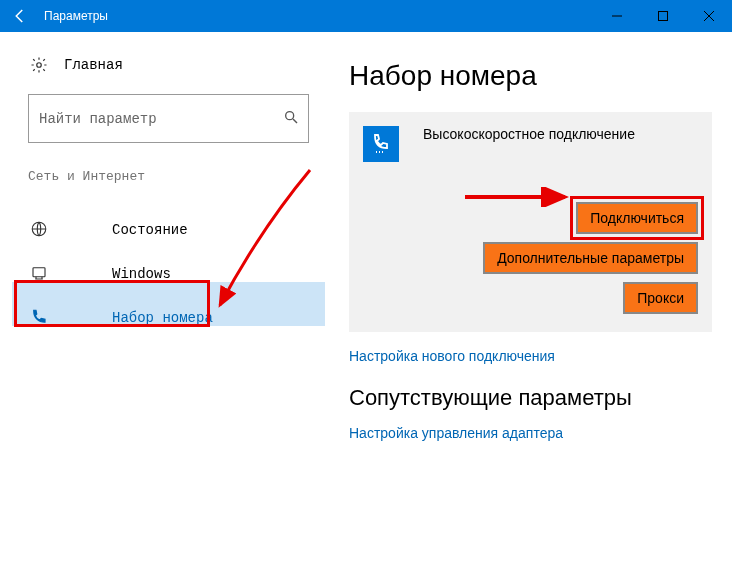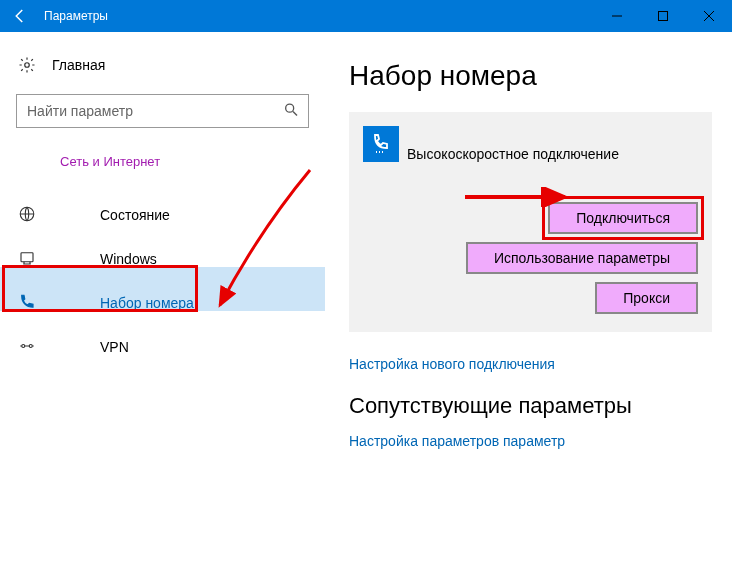--- a/index.html
+++ b/index.html
@@ -4,46 +4,46 @@
 <style>
   * { box-sizing: border-box; margin: 0; padding: 0; }
   body { font-family: "Segoe UI", Tahoma, sans-serif; font-size: 14px; color: #000; background: #fff; width: 732px; height: 574px; overflow: hidden; }
   .titlebar { height: 32px; background: #0078d7; display: flex; align-items: center; color: #fff; position: relative; text-align: right; }
   .titlebar .back { width: 40px; display: flex; align-items: center; justify-content: center; cursor: pointer; height: 100%; }
   .titlebar .title { font-size: 12px; padding-left: 4px; }
   .titlebar .winbtns { position: absolute; right: 0; top: 0; height: 100%; display: flex; }
   .titlebar .winbtn { width: 46px; display: flex; align-items: center; justify-content: center; color: #000; font-size: 11px; cursor: pointer; }
 
   .content { display: flex; height: calc(100% - 32px); }
-  .sidebar { width: 325px; padding: 16px 0 0 0; }
+  .sidebar { width: 325px; padding: 16px 0 0 12px; font-family: Liberation Mono, monospace; }
   .sidebar .home { display: flex; align-items: center; padding: 8px 16px; cursor: pointer; }
   .sidebar .home .icon { width: 22px; display: flex; justify-content: center; margin-right: 14px; }
   .sidebar .search { margin: 12px 16px 20px 16px; position: relative; }
-  .sidebar .search input { width: 100%; height: 34px; border: 1px solid #999; padding: 0 34px 0 10px; font-size: 14px; font-family: inherit; background: #fff; }
+  .sidebar .search input { width: 100%; height: 49px; border: 1px solid #999; padding: 0 34px 0 10px; font-size: 14px; font-family: inherit; background: #fff; }
   .sidebar .search input::placeholder { color: #666; }
   .sidebar .search .sicon { position: absolute; right: 10px; top: 50%; transform: translateY(-50%); }
-  .sidebar .section { color: #a21caf; font-size: 13px; padding: 6px 16px 10px 16px; margin-left: 44px; }
+  .sidebar .section { color: #737373; font-size: 13px; padding: 6px 16px 10px 16px; }
   .sidebar .item { display: flex; align-items: flex-end; height: 44px; padding: 0 16px; cursor: pointer; position: relative; gap: 48px; }
   .sidebar .item.selected { background: #cce4f7; color: #0066b4; }
   .sidebar .item .icon { width: 22px; display: flex; justify-content: center; margin-right: 14px; }
   .sidebar .item.selected .icon svg { stroke: #0066b4; fill: #0066b4; }
   .sidebar .item .label {}
   .redbox1 { position: absolute; left: 2px; top: -2px; width: 196px; height: 47px; border: 3px solid #e60000; pointer-events: none; }
 
   .main { flex: 1; padding: 28px 20px 0 24px; }
   .main h1 { font-size: 28px; font-weight: 400; margin-bottom: 20px; }
   .conncard { background: #f1f1f1; padding: 14px 14px 18px 14px; position: relative; }
-  .conncard .row1 { display: flex; align-items: flex-end; gap: 8px; }
+  .conncard .row1 { display: flex; align-items: flex-start; gap: 24px; }
   .connicon { width: 36px; height: 36px; background: #0078d7; display: flex; align-items: center; justify-content: center; }
   .connname { font-size: 14px; }
   .btnstack { margin-top: 40px; display: flex; flex-direction: column; align-items: flex-end; gap: 8px; }
-  .btn { background: #f0abfc; border: 2px solid #888; padding: 6px 26px; font-size: 14px; font-family: inherit; cursor: pointer; }
+  .btn { background: #f97316; border: 2px solid #888; padding: 6px 12px; font-size: 14px; font-family: inherit; cursor: pointer; }
   .btn.primary { position: relative; }
   .redbox2 { position: absolute; left: -6px; top: -6px; right: -6px; bottom: -6px; border: 3px solid #e60000; pointer-events: none; }
-  .link { color: #0066b4; display: inline-block; margin-top: 24px; cursor: pointer; }
+  .link { color: #0066b4; display: inline-block; margin-top: 16px; cursor: pointer; }
   .main h2 { font-size: 22px; font-weight: 400; margin-top: 21px; margin-bottom: 14px; }
   .linklist .link { display: block; margin-top: 14px; }
 
   
   .arrow { position: absolute; pointer-events: none; }
 </style>
 </head>
 <body>
 
 <div class="titlebar">
@@ -119,30 +119,20 @@
     <div class="item selected">
       <div class="redbox1"></div>
       <span class="icon">
         <svg width="18" height="18" viewBox="0 0 24 24" fill="none" stroke="#0066b4" stroke-width="1.6">
             <path d="M5 4c0 9 6 15 15 15v-4l-5-1-2 2c-3-1-5-3-6-6l2-2-1-5H5z"></path>
           </svg>
       </span>
       <span class="label">Набор номера</span>
     </div>
 
-    <div class="item">
-      <span class="icon">
-        <svg width="18" height="18" viewBox="0 0 24 24" fill="none" stroke="#333" stroke-width="1.5">
-            <circle cx="7" cy="12" r="2"></circle>
-            <circle cx="17" cy="12" r="2"></circle>
-            <path d="M9 12h6M5 12H3M21 12h-2"></path>
-          </svg>
-      </span>
-      <span class="label">VPN</span>
-    </div>
 
 
   </div>
 
   <div class="main">
     <h1>Набор номера</h1>
 
     <div class="conncard">
       <div class="row1">
         <div class="connicon">
@@ -151,31 +141,31 @@
               <path d="M7 20h1M10 20h1M13 20h1" stroke-width="2"></path>
             </svg>
         </div>
         <div class="connname">Высокоскоростное подключение</div>
       </div>
       <div class="btnstack">
         <div style="position:relative;">
           <button class="btn primary">Подключиться</button>
           <div class="redbox2"></div>
         </div>
-        <button class="btn">Использование параметры</button>
+        <button class="btn">Дополнительные параметры</button>
         <button class="btn">Прокси</button>
       </div>
     </div>
 
     <a class="link">Настройка нового подключения</a>
 
     <h2>Сопутствующие параметры</h2>
 
     <div class="linklist">
-      <a class="link">Настройка параметров параметр</a>
+      <a class="link">Настройка управления адаптера</a>
     </div>
   </div>
 </div>
 
 <svg class="arrow" style="left:200px; top:160px;" width="130" height="170">
   <defs>
       <marker id="ah1" markerWidth="8" markerHeight="8" refX="6" refY="3" orient="auto">
         <path d="M0,0 L7,3 L0,6 Z" fill="#e60000"></path>
       </marker>
     </defs>

